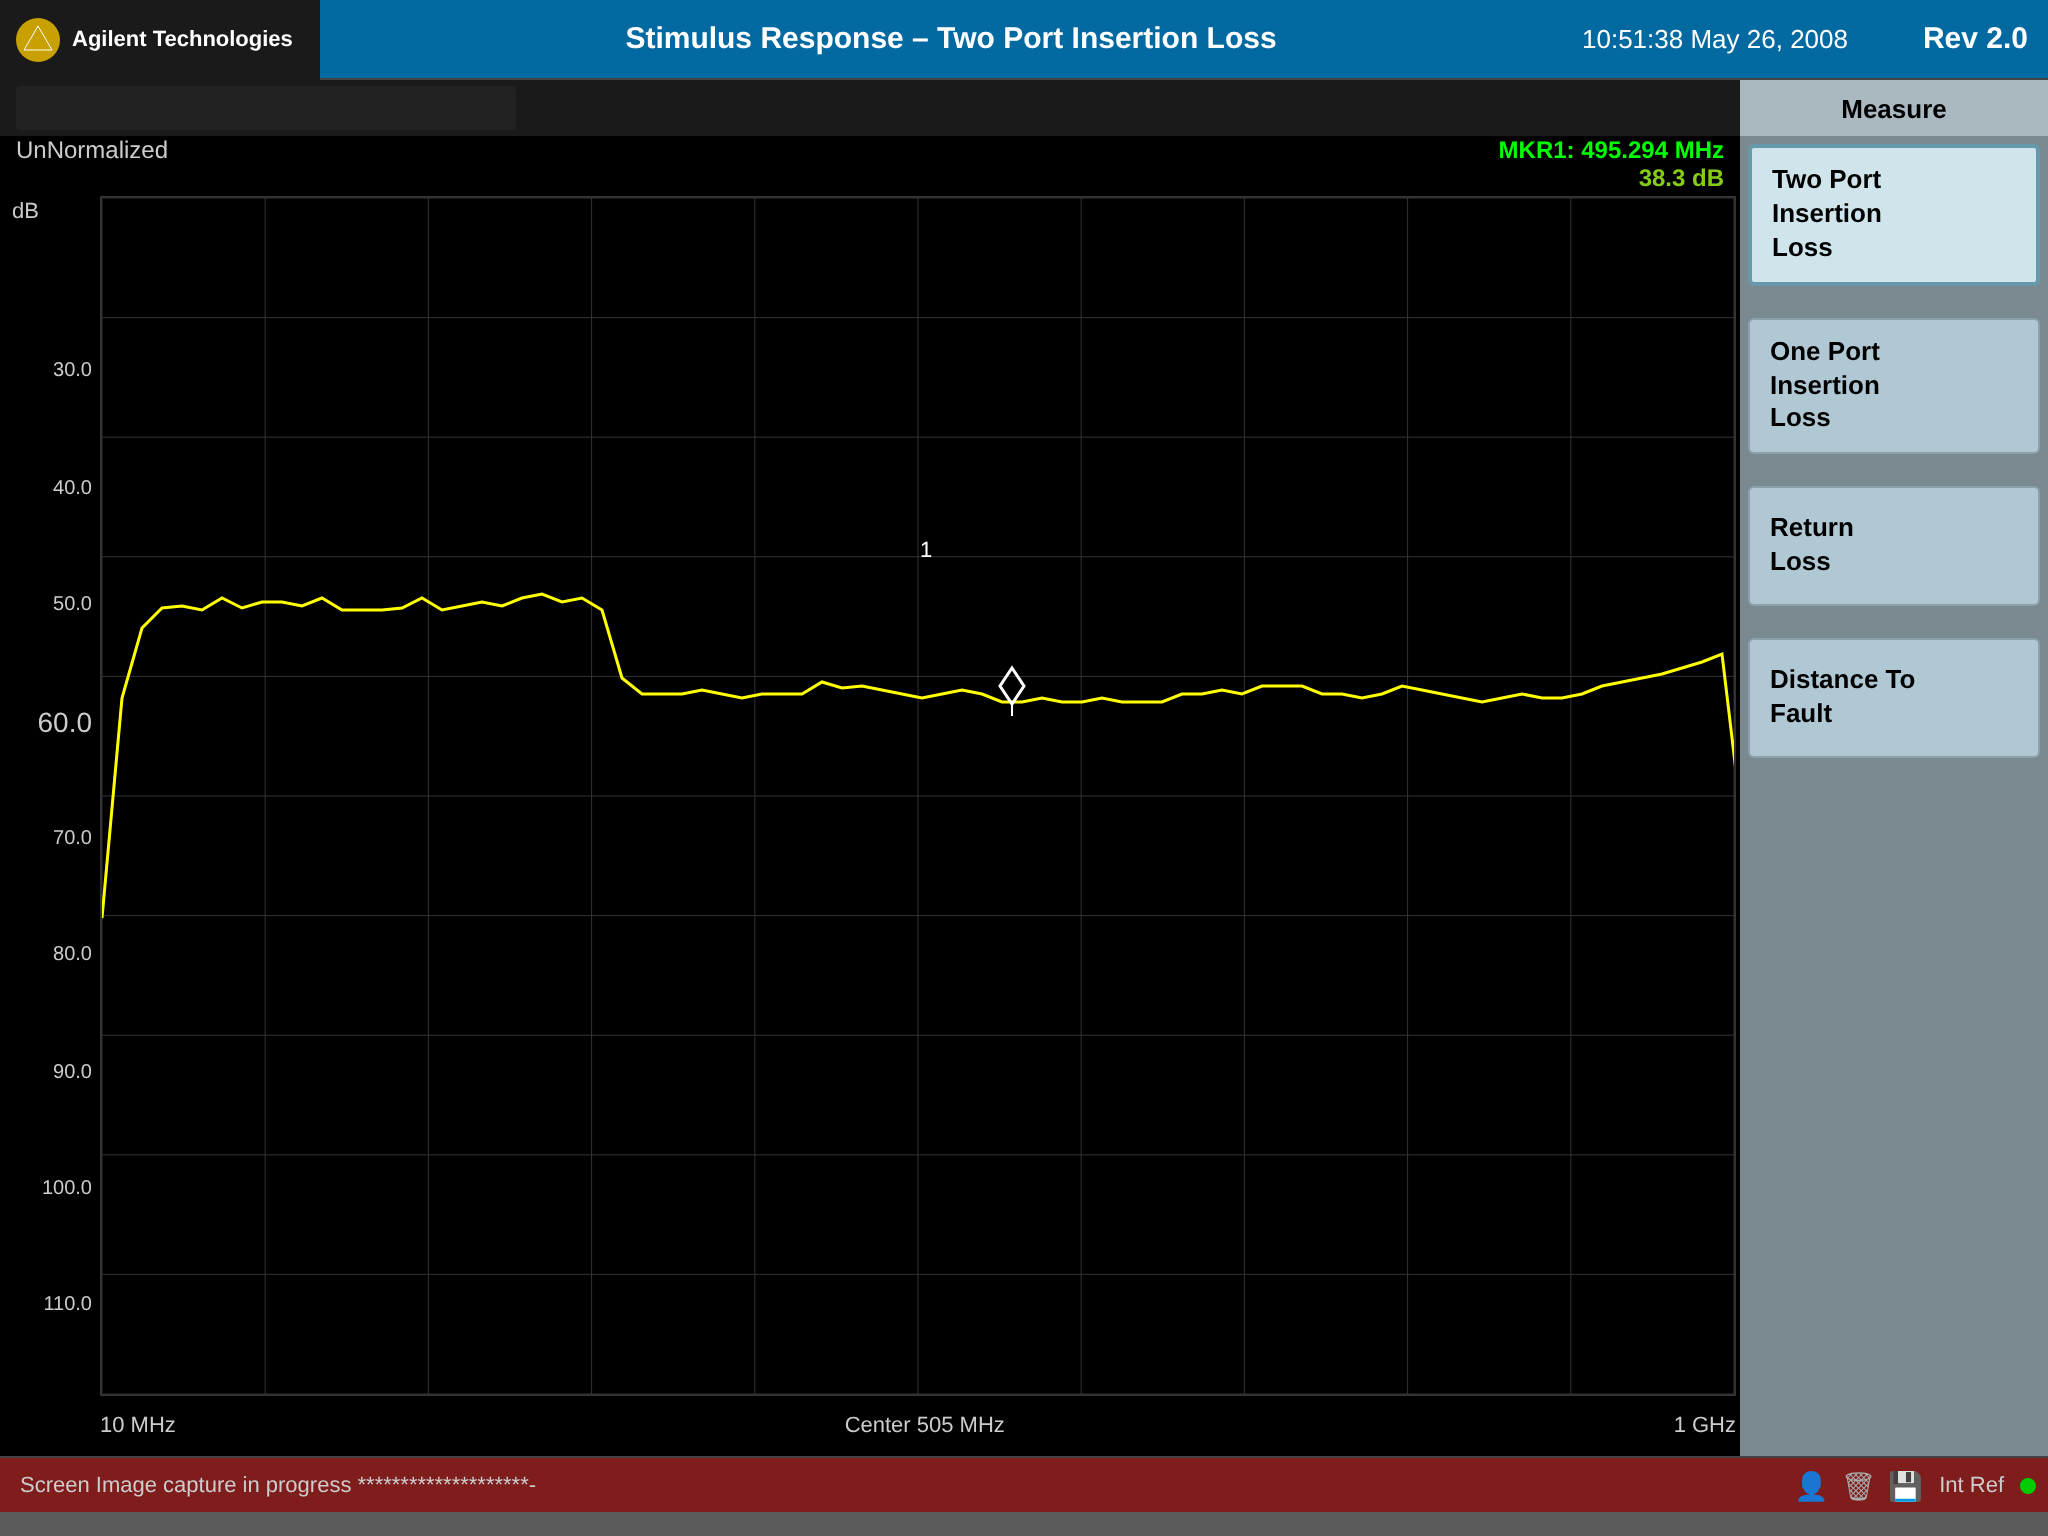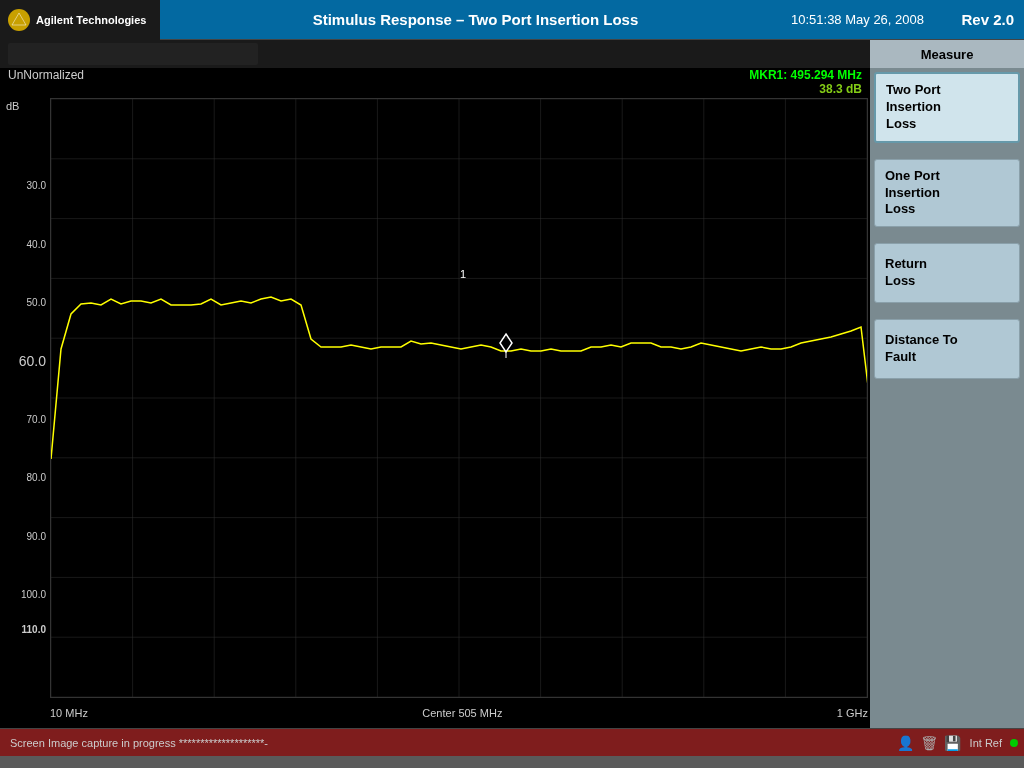--- a/index.html
+++ b/index.html
@@ -459,21 +459,21 @@
       </div>
       <div style="flex:1;display:flex;align-items:center;justify-content:flex-end;padding-right:4px;">
         <span style="color:#ccc;font-size:10px;">80.0</span>
       </div>
       <div style="flex:1;display:flex;align-items:center;justify-content:flex-end;padding-right:4px;">
         <span style="color:#ccc;font-size:10px;">90.0</span>
       </div>
       <div style="flex:1;display:flex;align-items:center;justify-content:flex-end;padding-right:4px;">
         <span style="color:#ccc;font-size:10px;">100.0</span>
       </div>
-      <div style="flex:1;display:flex;align-items:flex-start;justify-content:flex-end;padding-right:4px;padding-bottom:2px;font-weight:bold;">
+      <div style="flex:1;display:flex;align-items:center;justify-content:flex-end;padding-right:4px;padding-bottom:2px;">
         <span style="color:#ccc;font-size:10px;">110.0</span>
       </div>
     </div>
 
     <div id="x-axis">
       <span class="x-label">10 MHz</span>
       <span class="x-label">Center 505 MHz</span>
       <span class="x-label">1 GHz</span>
     </div>
   </div>

